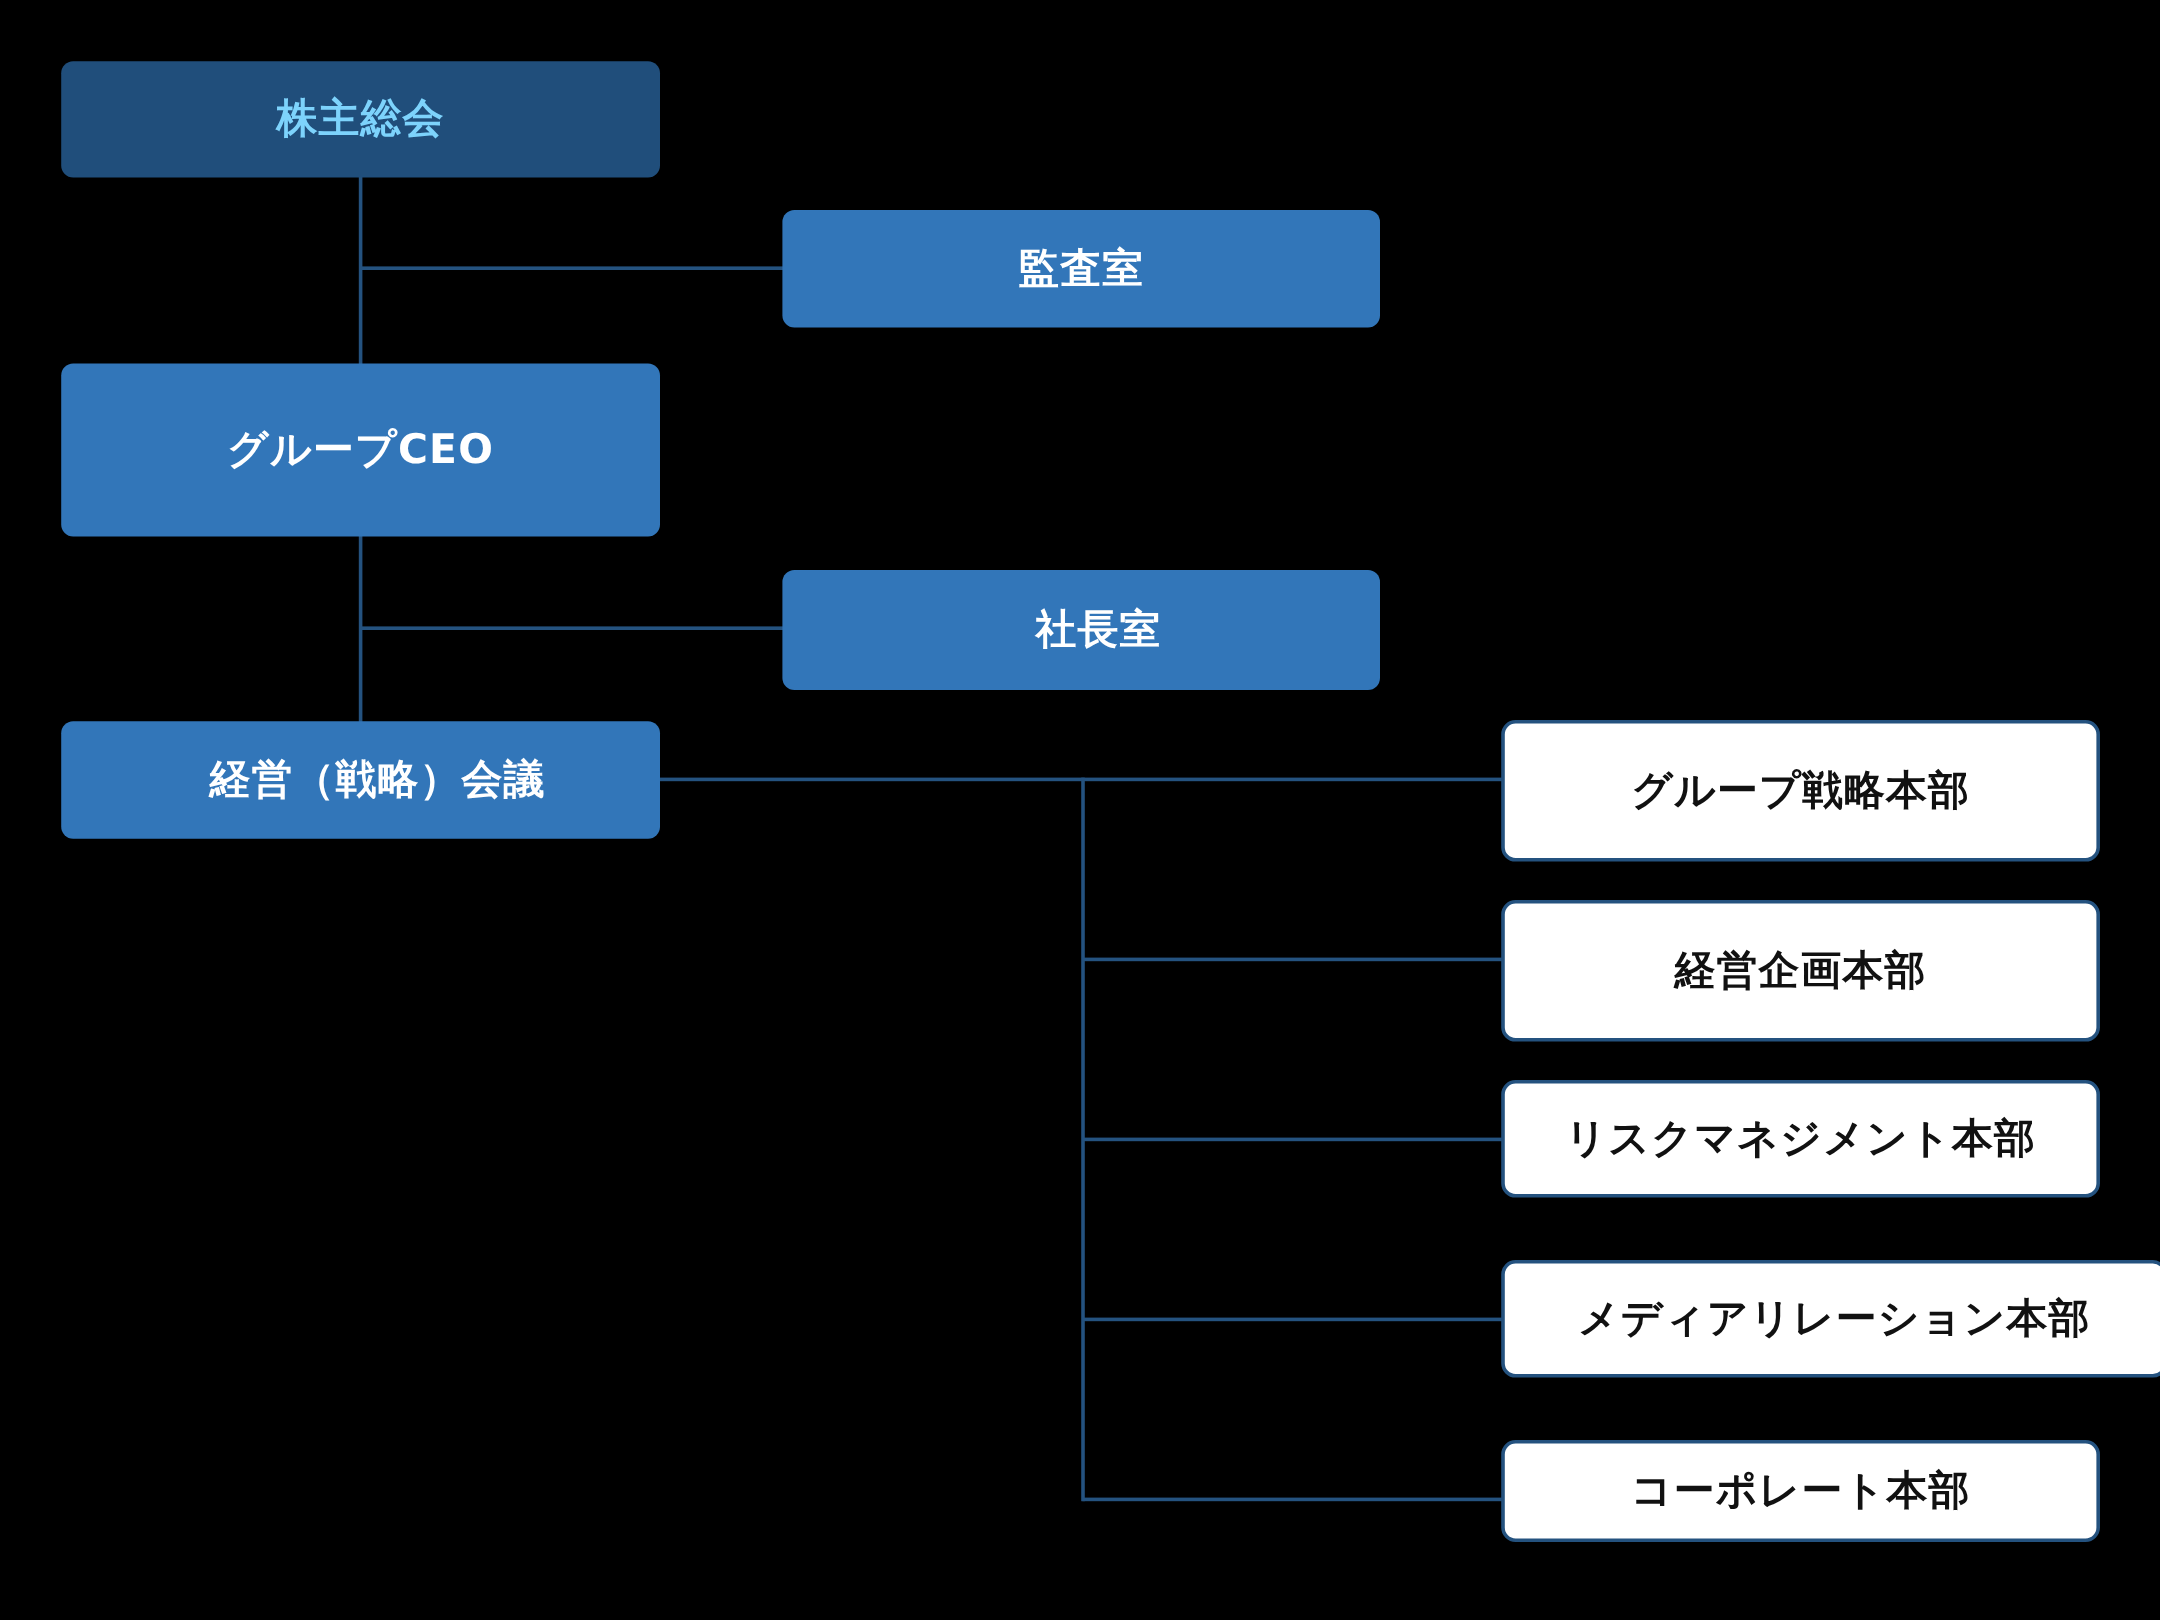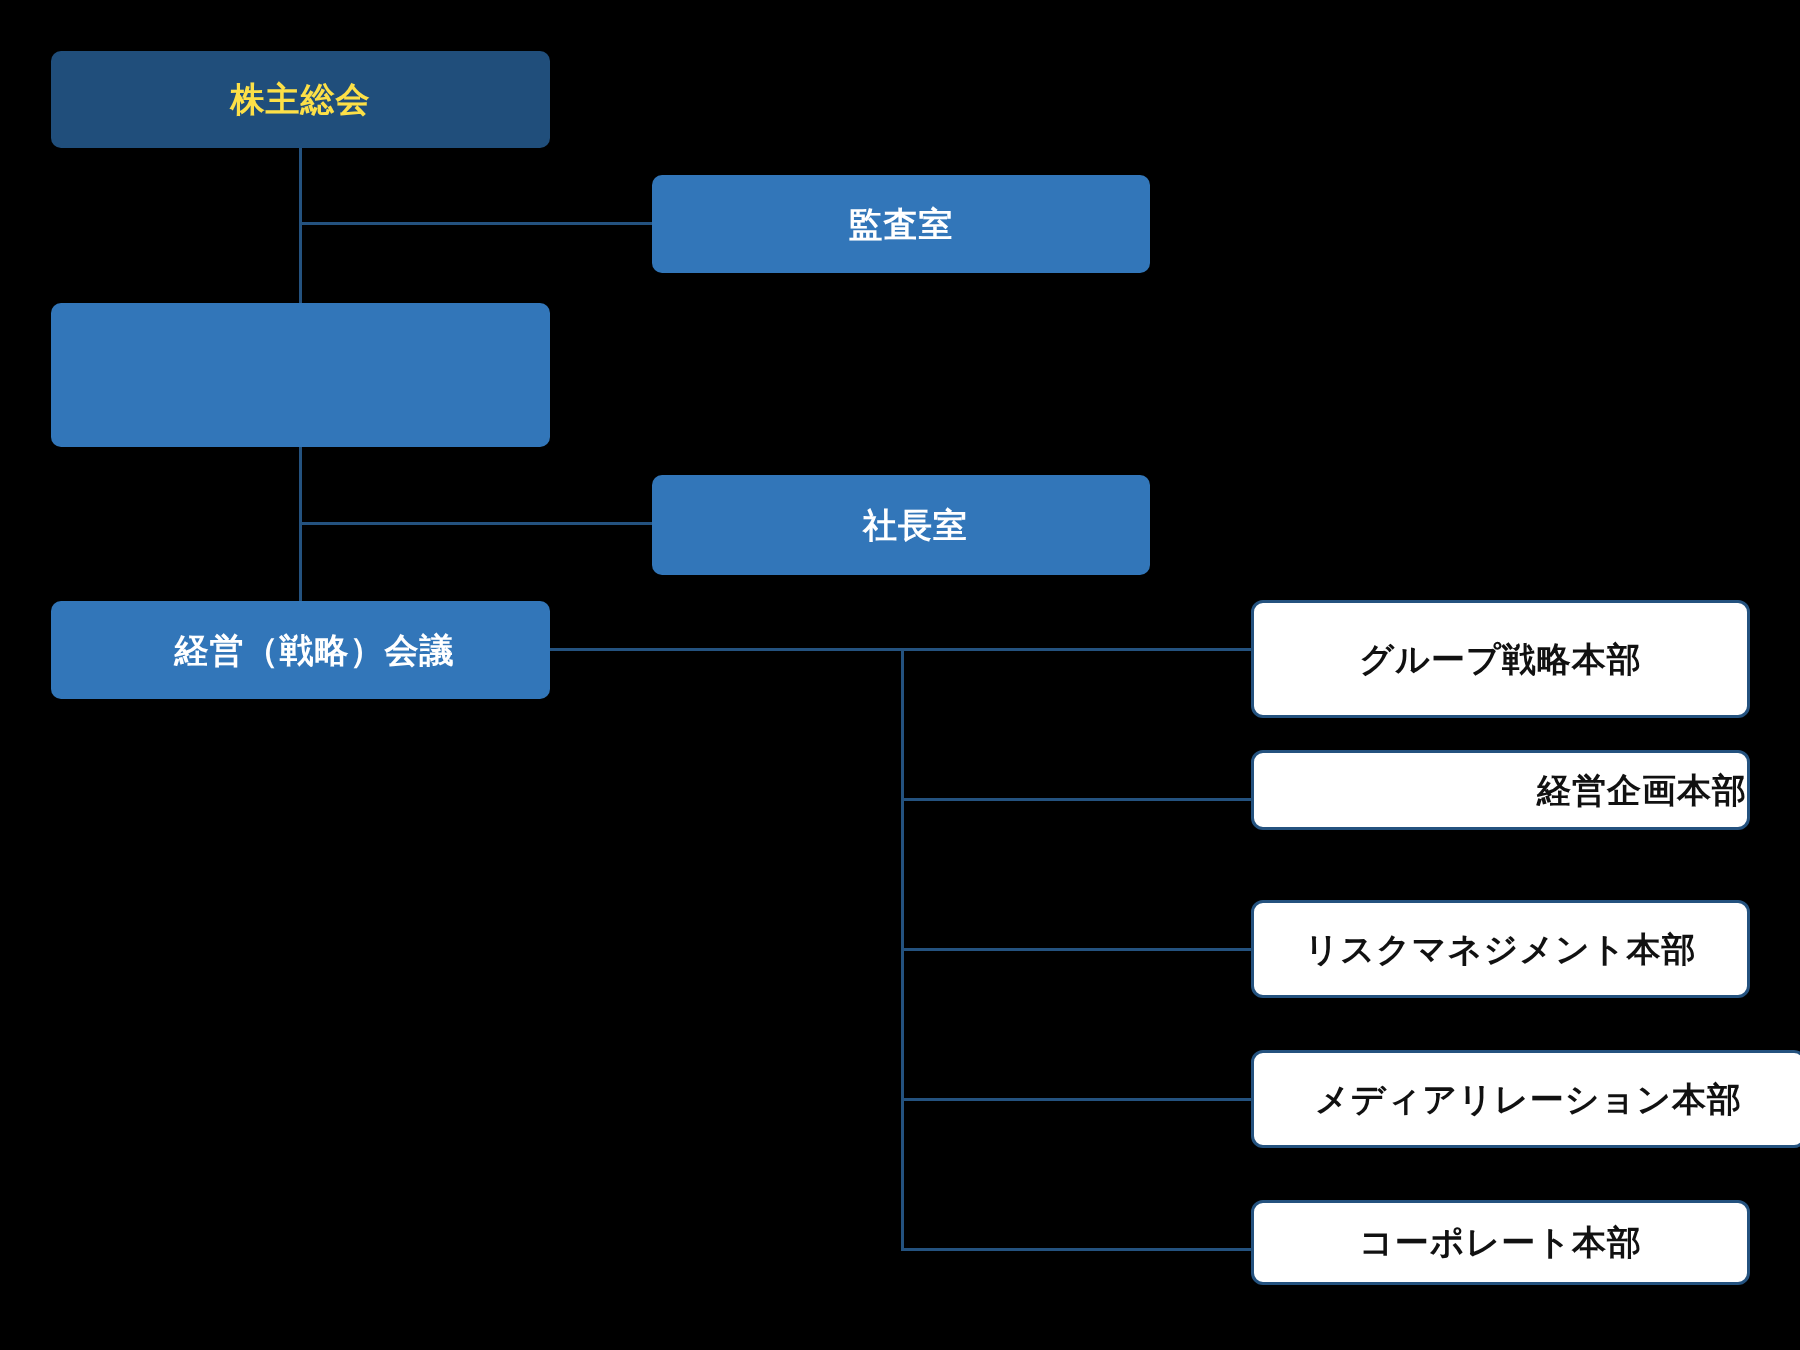--- a/index.html
+++ b/index.html
@@ -24,21 +24,21 @@
     text-align: center;
     font-weight: bold;
     font-size: 34px;
     line-height: 1.5;
     border-radius: 10px;
     box-sizing: border-box;
     letter-spacing: 1px;
   }
   .node.dark {
     background: #204E7B;
-    color: #fde047;
+    color: #7dd3fc;
   }
   .node.medium {
     background: #3276B9;
     color: #FFFFFF;
   }
   .node.white {
     background: #FFFFFF;
     border: 3px solid #24527F;
     color: #111111;
     border-radius: 12px;
@@ -47,21 +47,21 @@
     position: absolute;
     background: #24527F;
   }
   
   .shareholders   { left: 51px;   top: 51px;   width: 499px; height: 97px; }
   .audit          { left: 652px;  top: 175px;  width: 498px; height: 98px; align-items: center; }
   .ceo            { left: 51px;   top: 303px;  width: 499px; height: 144px; }
   .president      { left: 652px;  top: 475px;  width: 498px; height: 100px; padding-left: 29px; }
   .meeting        { left: 51px;   top: 601px;  width: 499px; height: 98px; padding-left: 28px; }
   .div-0          { left: 1251px; top: 600px;  width: 499px; height: 118px; }
-  .div-1          { left: 1251px; top: 750px;  width: 499px; height: 80px; align-items: flex-end; }
+  .div-1          { left: 1251px; top: 750px;  width: 499px; height: 118px; }
   .div-2          { left: 1251px; top: 900px;  width: 499px; height: 98px; justify-content: center; }
   .div-3          { left: 1251px; top: 1050px; width: 555px; height: 98px; }
   .div-4          { left: 1251px; top: 1200px; width: 499px; height: 85px; }
   
   .v-sh-ceo       { left: 299px; top: 146px;  width: 3px;   height: 158px; }
   .h-audit        { left: 300px; top: 222px;  width: 353px; height: 3px; }
   .v-ceo-meeting  { left: 299px; top: 445px;  width: 3px;   height: 158px; }
   .h-president    { left: 300px; top: 522px;  width: 353px; height: 3px; }
   .h-meeting-d0   { left: 549px; top: 648px;  width: 703px; height: 3px; }
   .v-trunk        { left: 901px; top: 648px;  width: 3px;   height: 603px; }
@@ -88,20 +88,21 @@
 
   <div class="node dark shareholders">
     <span>株主総会</span>
   </div>
 
   <div class="node medium audit">
     <span>監査室</span>
   </div>
 
   <div class="node medium ceo">
+    <span>グループCEO</span>
   </div>
 
   <div class="node medium president">
     <span>社長室</span>
   </div>
 
   <div class="node medium meeting">
     <span>経営（戦略）会議</span>
   </div>
 

